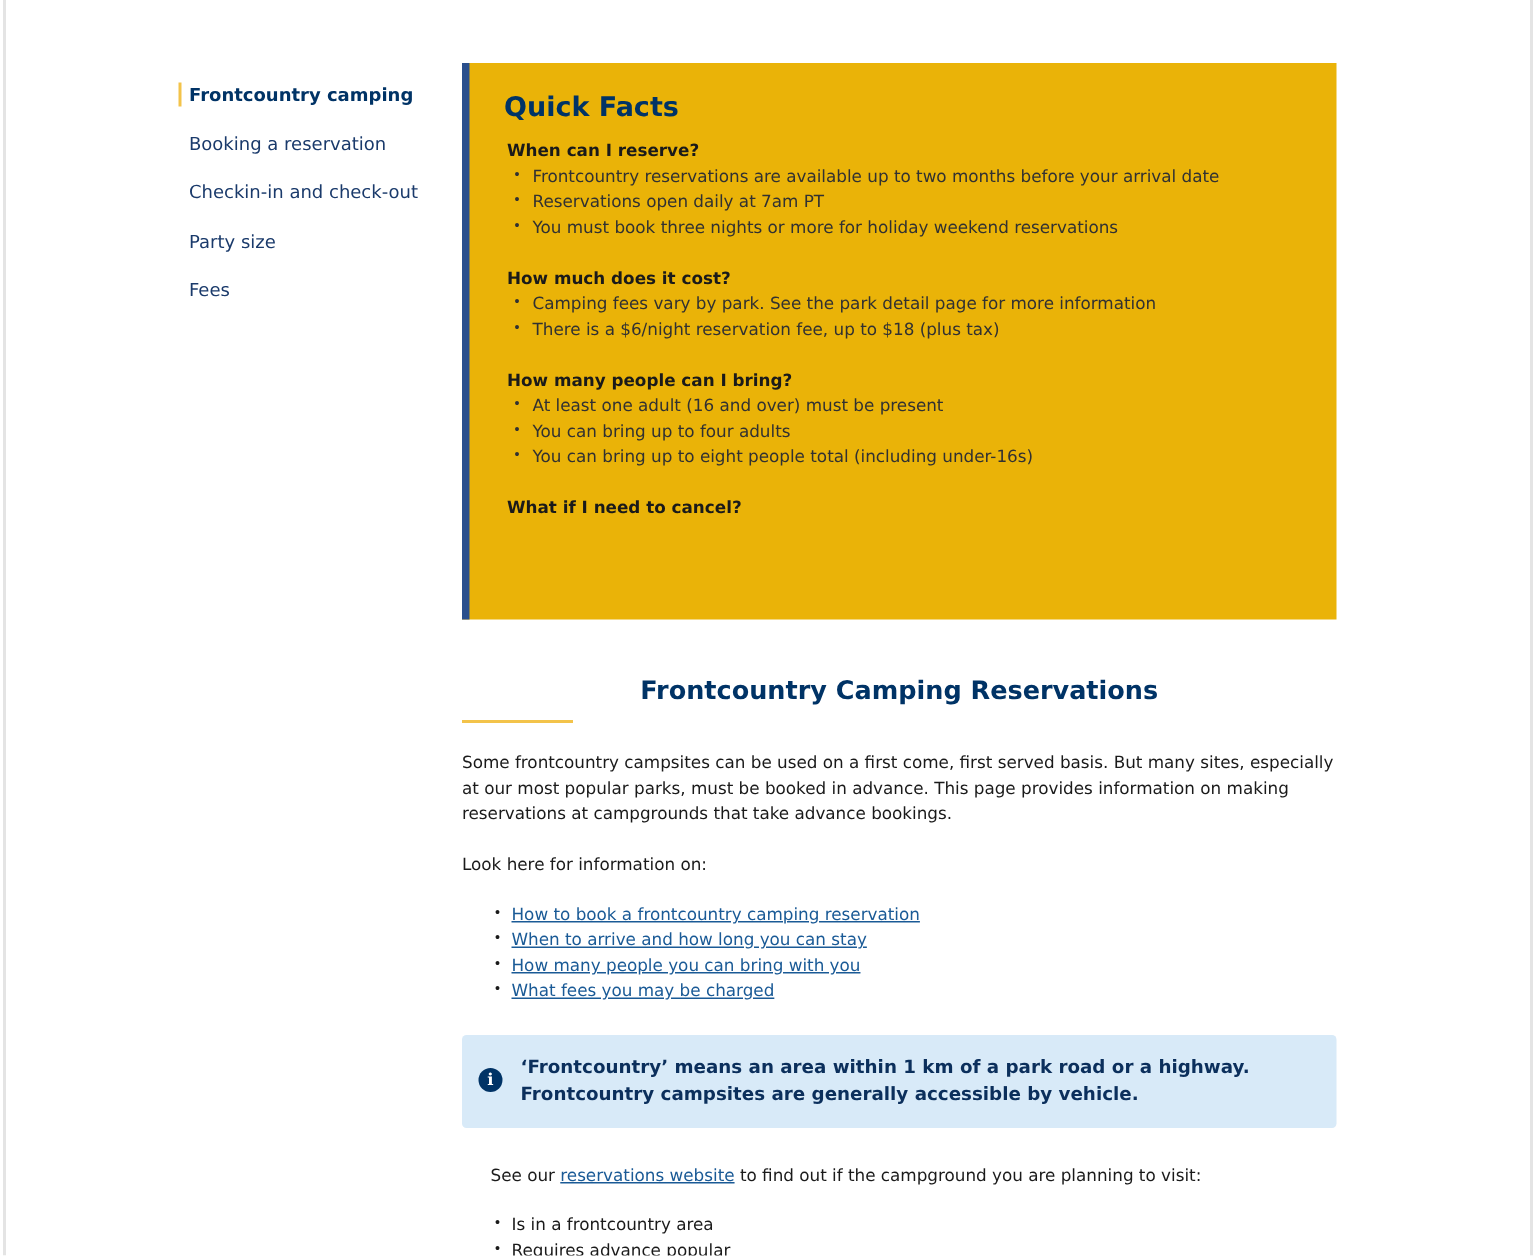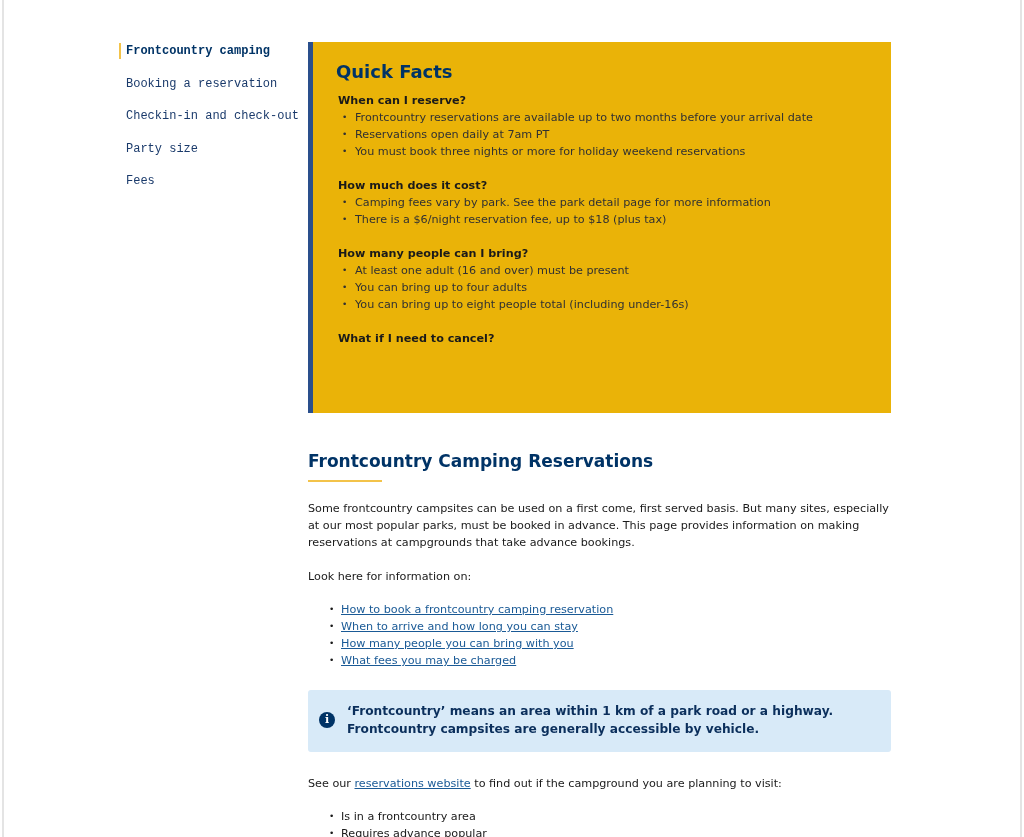--- a/index.html
+++ b/index.html
@@ -21,23 +21,22 @@
     }
     .frame-right {
       position: absolute; left: 1020px; top: 0; width: 2px; height: 837px;
       background: #e4e4e4;
     }
 
     
     .sidebar {
       position: absolute;
       left: 118px;
-      top: 40px;
+      top: 52px;
       width: 180px;
-      font-family: Liberation Mono, monospace;
     }
     .side-item {
       position: relative;
       display: block;
       padding-left: 8px;
       height: 32.5px;
       line-height: 22px;
       font-size: 12px;
       color: #1a3a6b;
       text-decoration: none;
@@ -199,20 +198,21 @@
       font-weight: bold;
       color: #0b2f5c;
       line-height: 17.5px;
     }
 
     .see-our {
       font-size: 11.2px;
       line-height: 17px;
       margin-top: 23px;
       color: #1a1a1a;
+      margin-left: 19px;
     }
   </style>
 </head>
 <body>
 
 <div class="frame-left"></div>
 <div class="frame-right"></div>
 
 <nav class="sidebar">
   <a class="side-item active">Frontcountry camping</a>
@@ -251,21 +251,21 @@
         <li>You can bring up to four adults</li>
         <li>You can bring up to eight people total (including under-16s)</li>
       </ul>
     </div>
 
     <div class="qf-section">
       <div class="qf-q">What if I need to cancel?</div>
     </div>
   </section>
 
-  <h2 class="section-heading" style="margin-bottom:0;">Frontcountry Camping Reservations</h2>
+  <h2 class="section-heading" style="margin-bottom:0;text-align:center;">Frontcountry Camping Reservations</h2>
   <div class="heading-underline"></div>
 
   <p class="body-text">Some frontcountry campsites can be used on a first come, first served basis. But many sites, especially  at our most popular parks, must be booked in advance. This page provides information on making reservations at campgrounds that take advance bookings.</p>
 
   <div class="look-here">Look here for information on:</div>
   <ul class="link-list">
     <li><a class="blue-link">How to book a frontcountry camping reservation</a></li>
     <li><a class="blue-link">When to arrive and how long you can stay</a></li>
     <li><a class="blue-link">How many people you can bring with you</a></li>
     <li><a class="blue-link">What fees you may be charged</a></li>

